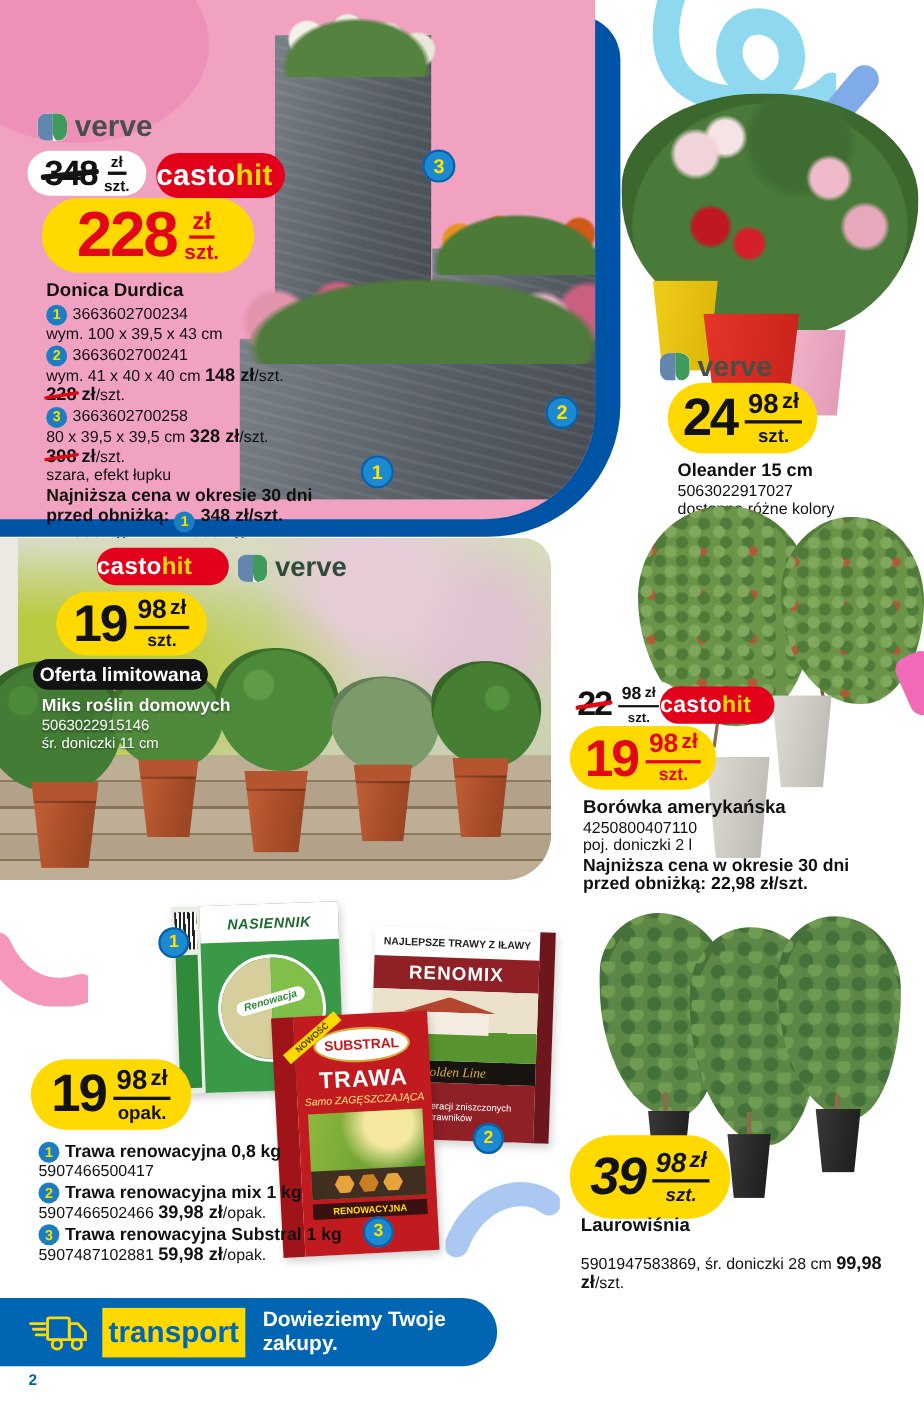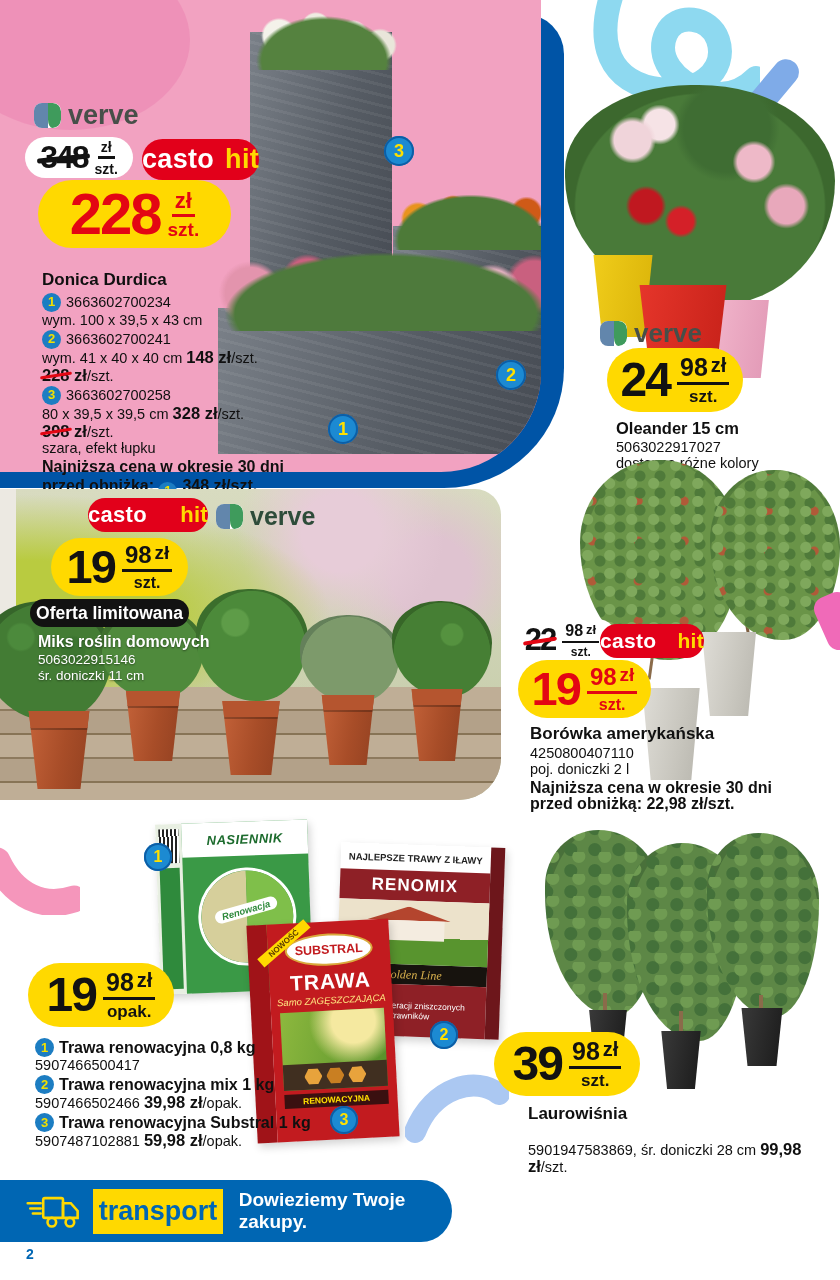--- a/index.html
+++ b/index.html
@@ -15,21 +15,21 @@
   .pw{line-height:.88;letter-spacing:-2px;}
   .pf{display:flex;flex-direction:column;align-items:center;line-height:1;margin-left:7px;}
   .pf .top{display:flex;align-items:flex-start;gap:3px;padding:0 3px 2px;border-bottom:3px solid currentColor;font-weight:700;}
   .pf .unit{padding-top:3px;font-weight:700;}
   .strike{position:relative;}
   .strike::after{content:"";position:absolute;left:-6%;top:46%;width:112%;height:4px;
         background:#e30613;transform:rotate(-9deg);border-radius:2px;}
   .strike.black::after{background:#141414;height:5px;transform:rotate(-6deg);}
 
   
-  .casto{position:absolute;display:flex;align-items:center;justify-content:space-between;
+  .casto{position:absolute;display:flex;align-items:center;justify-content:flex-start;
          background:#e2001a;color:#fff;border-radius:999px;font-weight:700;letter-spacing:.3px;}
   .casto .hit{color:#ffd900;}
 
   
   .verve{position:absolute;display:flex;align-items:center;gap:7px;font-weight:700;}
   .vmark{width:27px;height:25px;border-radius:8px;overflow:hidden;display:flex;flex:none;background:#fff;}
   .vmark .h1{width:50%;background:#6286ac;}
   .vmark .h2{width:50%;background:#3f9b5c;border-radius:0 11px 11px 45%;}
 
   
@@ -161,21 +161,21 @@
   <div class="pill red" style="left:38px;top:180px;width:193px;height:68px;">
     <span class="pw" style="font-size:58px;">228</span>
     <span class="pf">
       <span class="top" style="font-size:22px;">
           <span>zł</span>
         </span>
       <span class="unit" style="font-size:19px;">szt.</span>
     </span>
   </div>
 
-  <div class="desc" style="left:42px;top:272px;width:330px;">
+  <div class="desc" style="left:42px;top:256px;width:330px;">
     <div class="title">Donica Durdica</div>
     <div class="row">
         <span class="nb">
           <span>1</span>
         </span>
         <span>3663602700234</span>
       </div>
     <div>wym. 100 x 39,5 x 43 cm</div>
     <div class="row" style="margin-top:2px;">
         <span class="nb">
@@ -503,21 +503,21 @@
     <div class="shrub" style="left:82px;top:18px;width:120px;height:198px;"></div>
     <div class="shrub" style="left:162px;top:8px;width:112px;height:184px;"></div>
     <div class="abs" style="left:58px;top:168px;width:4px;height:22px;background:#8a6b4a;"></div>
     <div class="abs" style="left:134px;top:186px;width:4px;height:24px;background:#8a6b4a;"></div>
     <div class="abs" style="left:214px;top:170px;width:4px;height:20px;background:#8a6b4a;"></div>
     <div class="pot black" style="left:40px;top:185px;width:46px;height:56px;"></div>
     <div class="pot black" style="left:112px;top:206px;width:48px;height:58px;"></div>
     <div class="pot black" style="left:192px;top:183px;width:50px;height:58px;"></div>
   </div>
 
-  <div class="pill" style="left:494px;top:1032px;width:146px;height:64px;">
+  <div class="pill" style="left:518px;top:1032px;width:146px;height:76px;font-style:italic;">
     <span class="pw" style="font-size:48px;">39</span>
     <span class="pf">
       <span class="top">
           <span style="font-size:25px;">98</span>
           <span style="font-size:20px;">zł</span>
         </span>
       <span class="unit" style="font-size:17px;">szt.</span>
     </span>
   </div>
 

